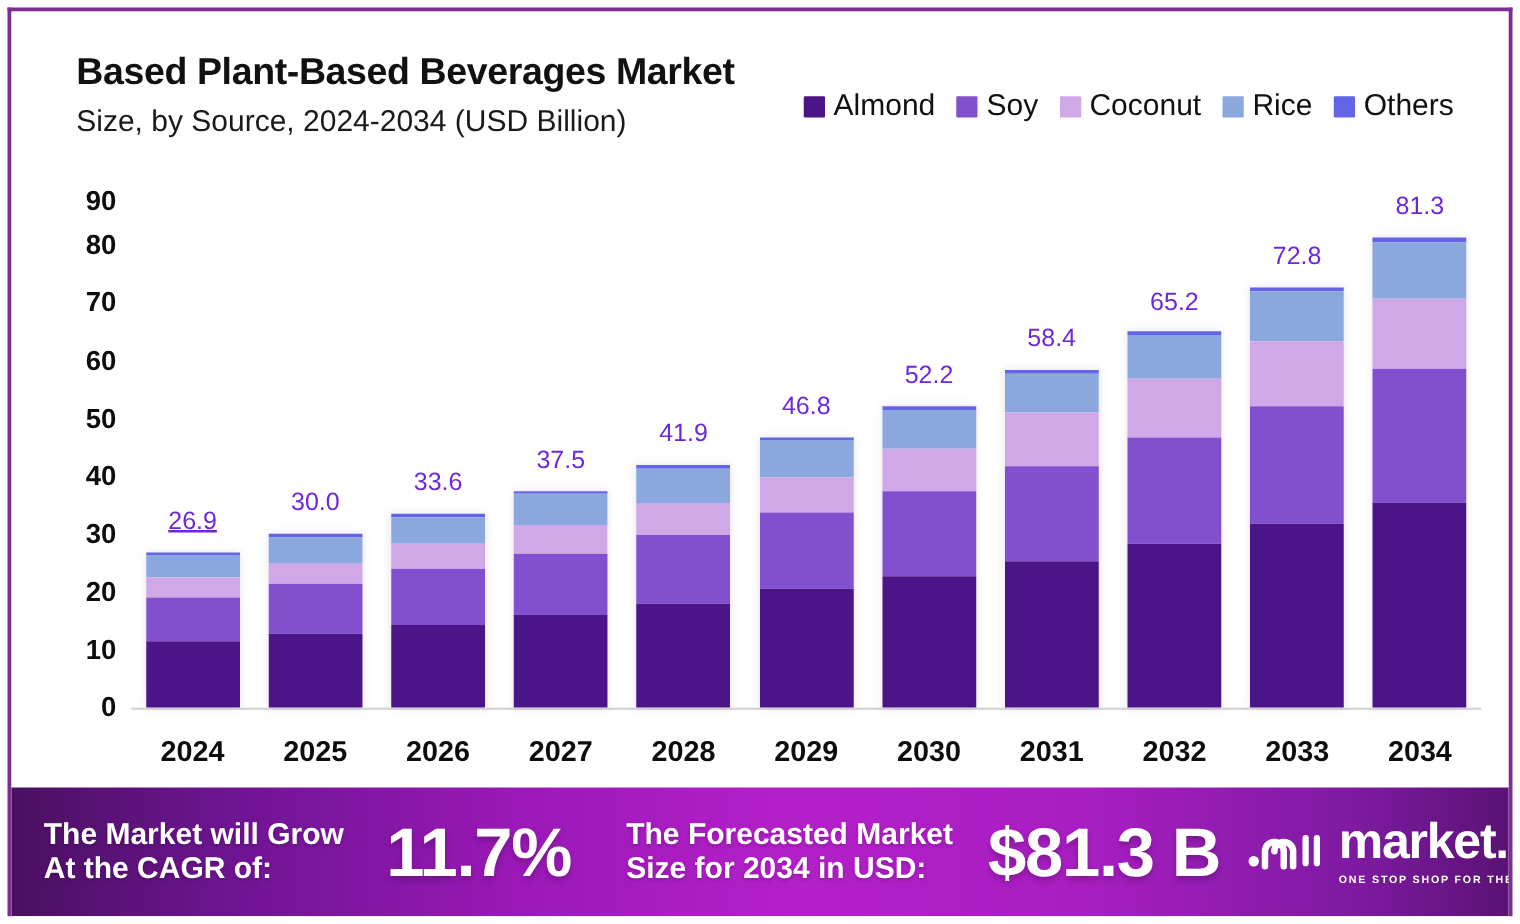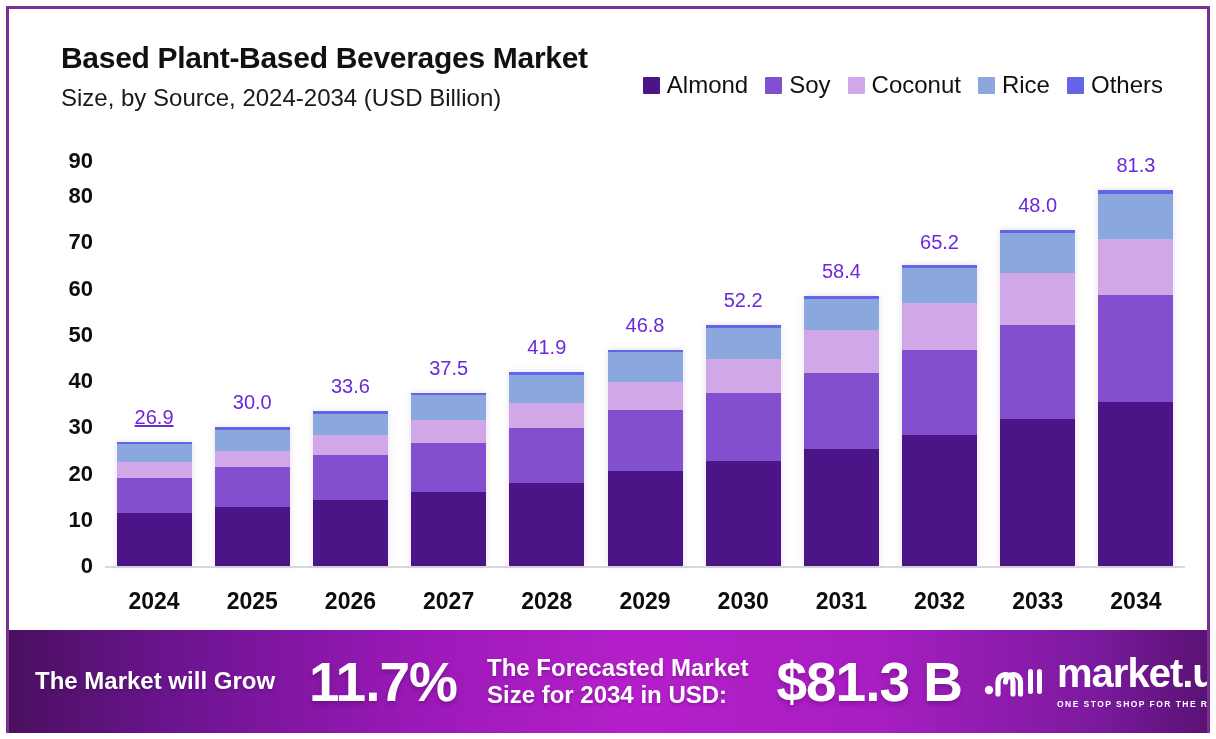--- a/index.html
+++ b/index.html
@@ -82,21 +82,21 @@
   .banner-text{
     color:#ffffff;font-weight:bold;line-height:1.12;
     text-shadow:0 2px 3px rgba(0,0,0,.20);
   }
   .b-lead{font-size:24px;margin-left:26px;white-space:nowrap;}
   .b-big{
     font-size:55px;font-weight:bold;color:#fff;margin-left:34px;
     letter-spacing:-1px;white-space:nowrap;
     text-shadow:0 3px 5px rgba(0,0,0,.22);
   }
-  .b-mid{font-size:24px;margin-left:30px;white-space:nowrap;}
+  .b-mid{font-size:24px;margin-left:44px;white-space:nowrap;}
   .b-money{
     font-size:55px;font-weight:bold;color:#fff;margin-left:28px;
     letter-spacing:-1px;white-space:nowrap;
     text-shadow:0 3px 5px rgba(0,0,0,.22);
   }
   .logo{display:flex;align-items:center;margin-left:22px;margin-right:26px;}
   .logo-mark{flex:none;}
   .logo-text{margin-left:9px;}
   .logo-word{
     font-size:40px;font-weight:bold;color:#ffffff;letter-spacing:-1px;
@@ -235,37 +235,38 @@
           </div>
           <div class="bar-value" style="left: 834.545px; top: 222px;">65.2</div>
           <div class="xlabel" style="left: 834.545px; top: 579px;">2032</div>
           <div class="bar-col" style="left: 895.227px; width: 75px; height: 336.498px; bottom: 63px;">
             <span class="seg" style="background: rgb(75, 20, 135); height: 146.987px;"></span>
             <span class="seg" style="background: rgb(130, 80, 206); height: 93.8311px;"></span>
             <span class="seg" style="background: rgb(208, 168, 232); height: 52.6933px;"></span>
             <span class="seg" style="background: rgb(138, 168, 221); height: 39.7511px;"></span>
             <span class="seg" style="background: rgb(100, 100, 230); height: 3.23556px;"></span>
           </div>
-          <div class="bar-value" style="left: 932.727px; top: 184.502px;">48.0</div>
+          <div class="bar-value" style="left: 932.727px; top: 184.502px;">72.8</div>
           <div class="xlabel" style="left: 932.727px; top: 579px;">2033</div>
           <div class="bar-col" style="left: 993.409px; width: 75px; height: 375.787px; bottom: 63px;">
             <span class="seg" style="background: rgb(75, 20, 135); height: 164.089px;"></span>
             <span class="seg" style="background: rgb(130, 80, 206); height: 107.236px;"></span>
             <span class="seg" style="background: rgb(208, 168, 232); height: 55.9289px;"></span>
             <span class="seg" style="background: rgb(138, 168, 221); height: 44.3733px;"></span>
             <span class="seg" style="background: rgb(100, 100, 230); height: 4.16px;"></span>
           </div>
           <div class="bar-value" style="left: 1030.91px; top: 145.213px;">81.3</div>
           <div class="xlabel" style="left: 1030.91px; top: 579px;">2034</div>
         </div>
     </div>
 
     <div class="banner">
       <div class="banner-text b-lead">
         <div>The Market will Grow</div>
+        <div>At the CAGR of:</div>
       </div>
       <div class="b-big">11.7%</div>
       <div class="banner-text b-mid">
         <div>The Forecasted Market</div>
         <div>Size for 2034 in USD:</div>
       </div>
       <div class="b-money">$81.3 B</div>
       <div class="logo">
         <span class="logo-mark">
           <svg width="64" height="34" viewBox="0 0 64 34" aria-hidden="true">

